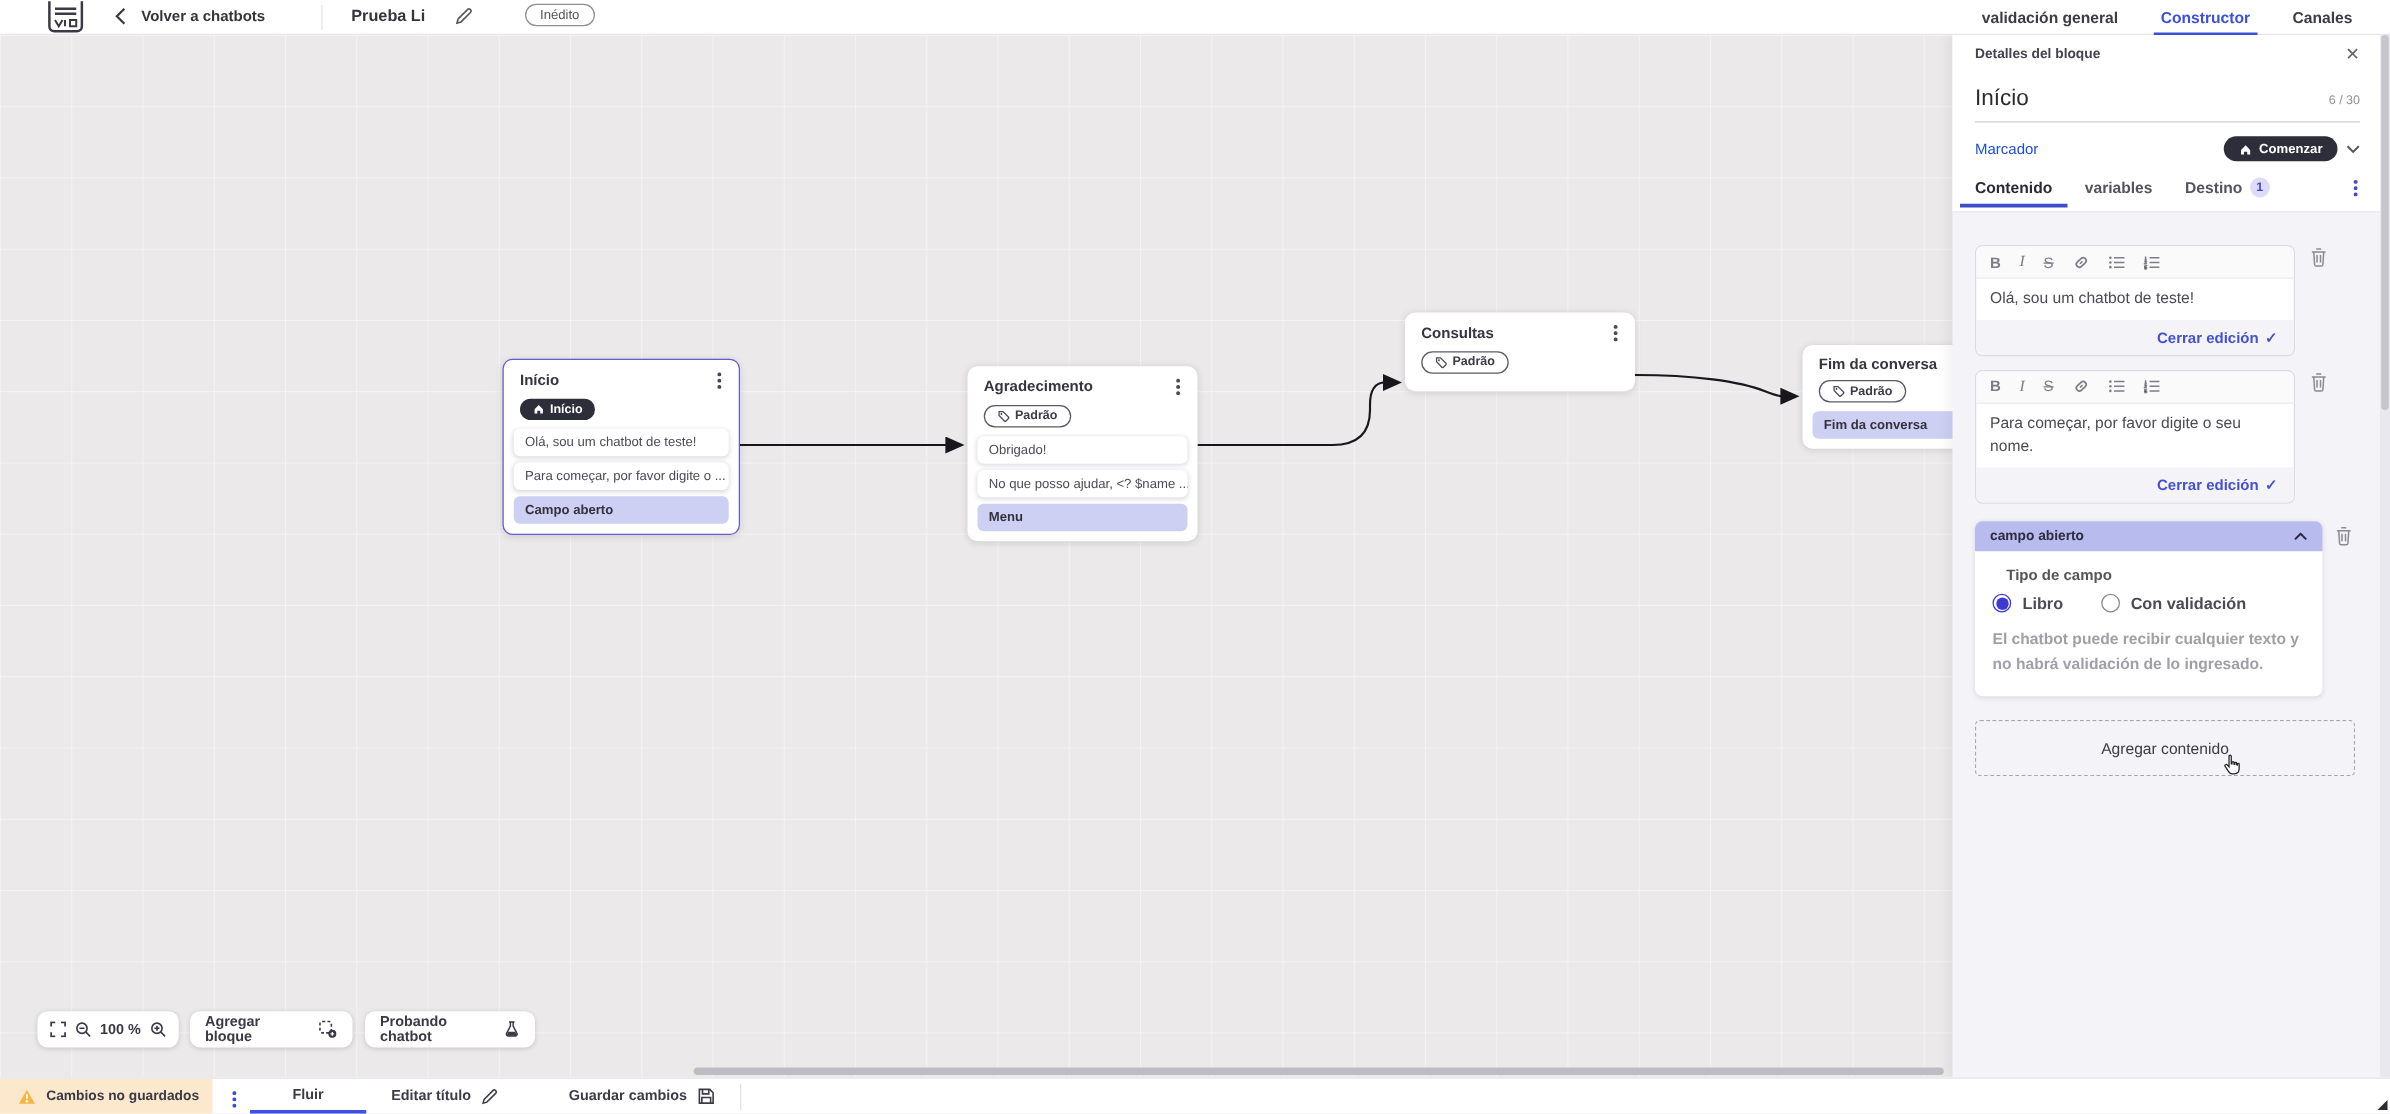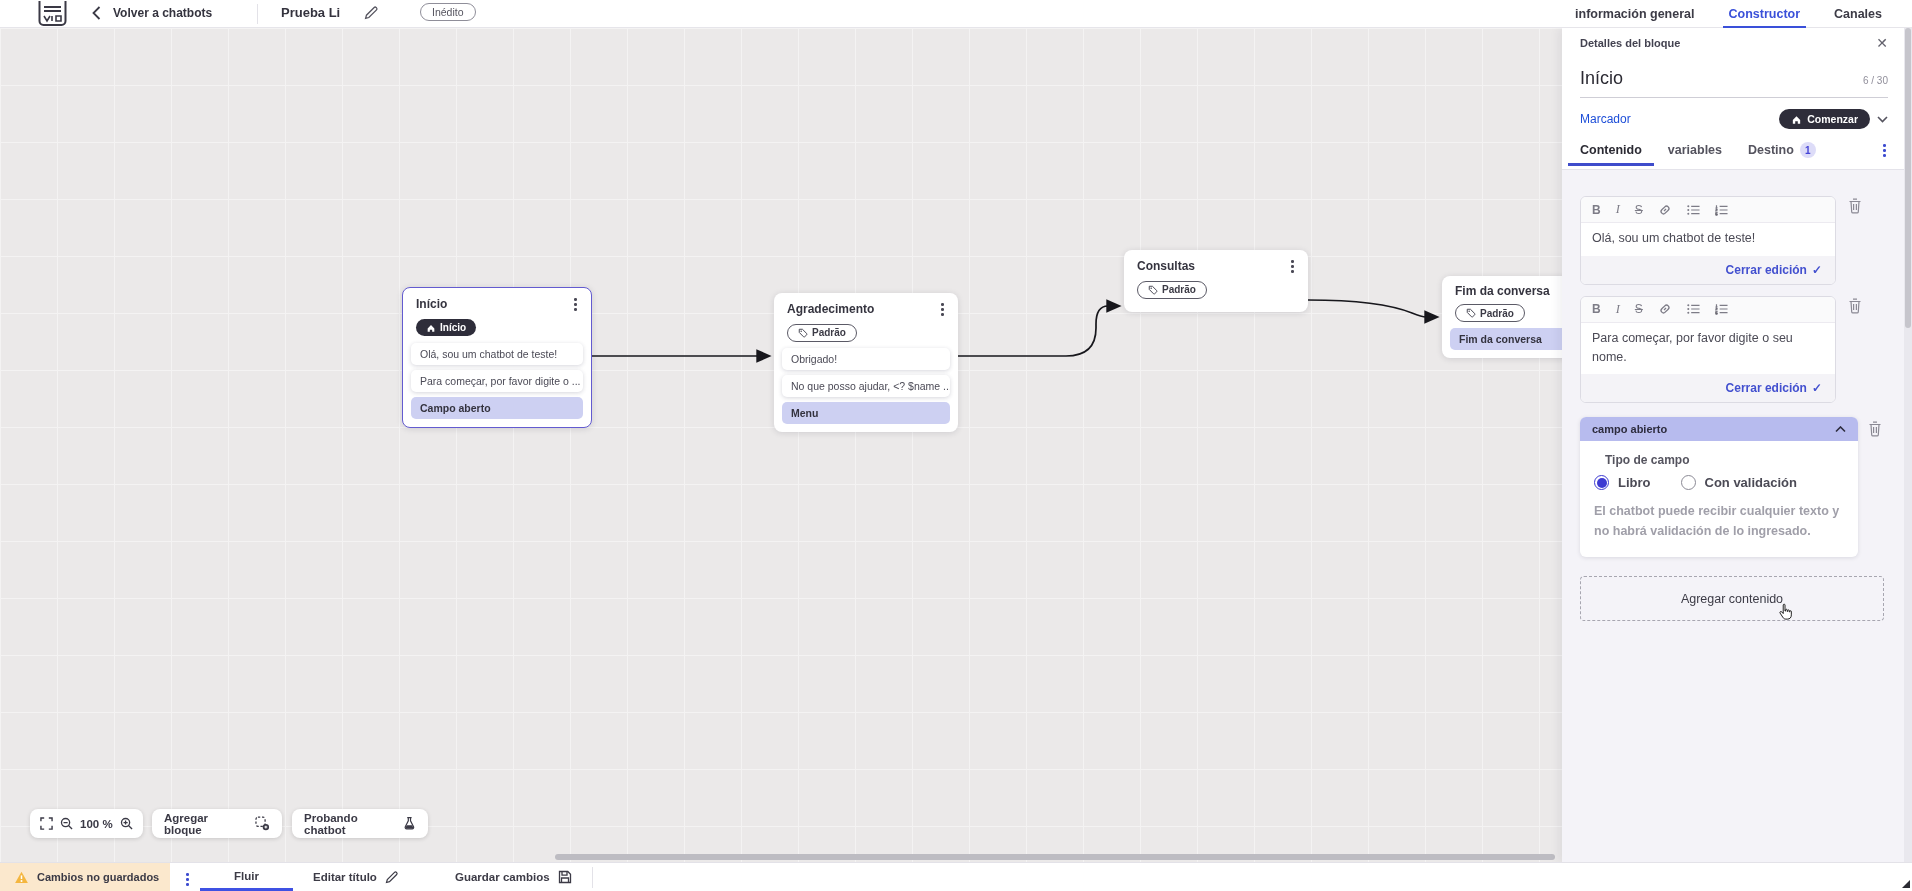--- a/index.html
+++ b/index.html
@@ -439,21 +439,21 @@
     <span class="back-label">Volver a chatbots</span>
     <span class="hdr-divider"></span>
     <span class="flow-title">Prueba Li</span>
     <span class="title-pencil">
       <svg width="15" height="15" viewBox="0 0 14 14">
           <path d="M1.5 12.5 l.8-3 L9.5 2.3 a1.3 1.3 0 0 1 1.8 0 l.4.4 a1.3 1.3 0 0 1 0 1.8 L4.5 11.7 Z" fill="none" stroke="#55545f" stroke-width="1.2"></path>
         </svg>
     </span>
     <span class="pill-inedito">Inédito</span>
     <nav class="hdr-tabs">
-      <span class="hdr-tab">información general</span>
+      <span class="hdr-tab">validación general</span>
       <span class="hdr-tab active">Constructor</span>
       <span class="hdr-tab">Canales</span>
     </nav>
   </header>
 
   <footer class="footer">
     <div class="unsaved">
       <svg width="15" height="13" viewBox="0 0 14 13">
           <path d="M7 0.8 L13.4 12 H0.6 Z" fill="#f4b63f"></path>
           <path d="M7 4.4 v3.6" stroke="#fff" stroke-width="1.5"></path>

